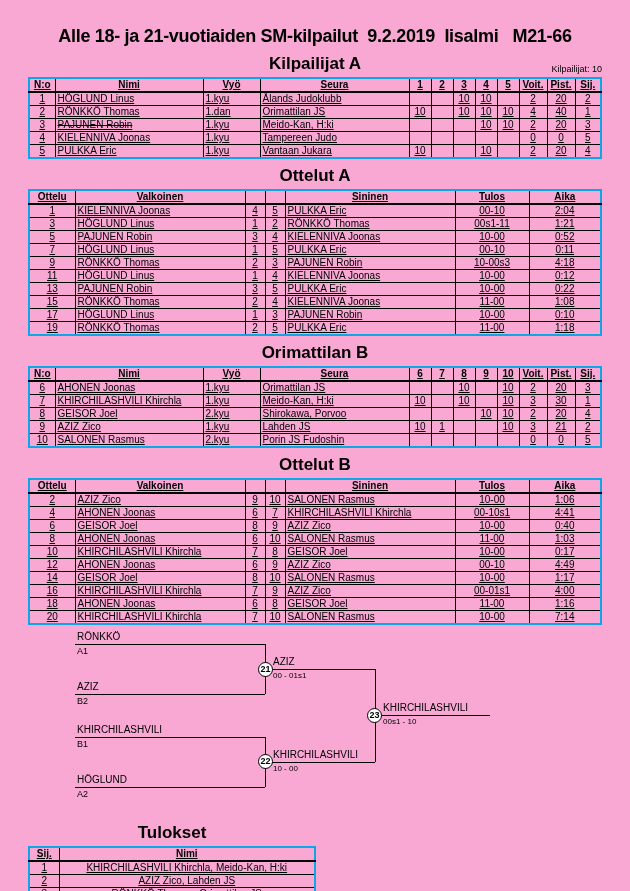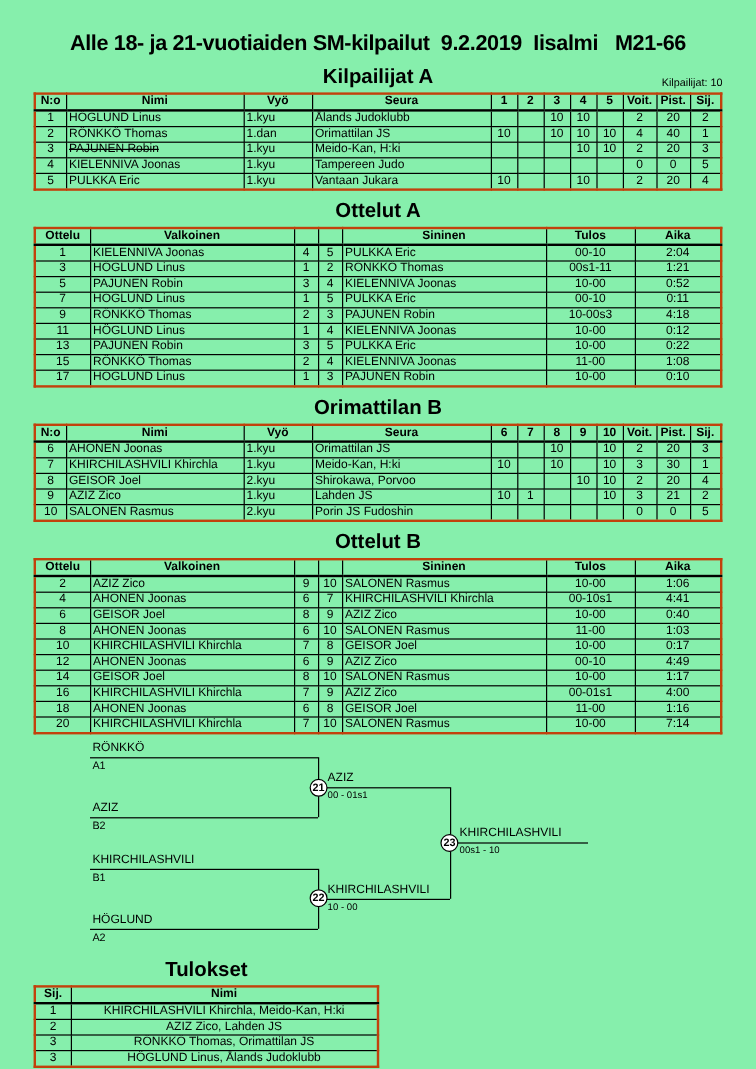--- a/index.html
+++ b/index.html
@@ -5,21 +5,21 @@
   * { box-sizing: border-box; }
   html, body { margin: 0; padding: 0; background: #fff; }
   .page {
     position: relative;
     width: 630px;
     height: 891px;
     padding: 26px 28px 0;
     font-family: "Liberation Sans", sans-serif;
     color: #000;
     overflow: hidden;
-    background: #86efac;
+    background: #f9a8d4;
   }
   .title {
     margin: 0 -24px 0;
     font-size: 18px;
     font-weight: bold;
     text-align: center;
     white-space: pre;
     letter-spacing: -0.3px;
   }
   .note {
@@ -29,23 +29,24 @@
     font-size: 9px;
   }
   .section-title {
     font-size: 17px;
     font-weight: bold;
     text-align: center;
     margin: 7px 0 3px;
   }
   table {
     border-collapse: collapse;
-    border: 2px solid #c2410c;
+    border: 2px solid #0ea5e9;
     width: 574px;
     table-layout: fixed;
+    text-decoration: underline;
   }
   th, td {
     border: 1px solid #000;
     font-size: 10px;
     height: 12px;
     line-height: 12px;
     padding: 0 2px;
     white-space: nowrap;
     overflow: hidden;
   }
@@ -78,21 +79,21 @@
   .b-seed  { position: absolute; font-size: 9px;  line-height: 11px; }
   .b-score { position: absolute; font-size: 8px;  line-height: 10px; }
   .b-hline { position: absolute; height: 0; border-top: 1px solid #000; }
   .b-vline { position: absolute; width: 0;  border-left: 1px solid #000; }
   .b-circle {
     position: absolute; width: 15px; height: 15px;
     border: 1px solid #000; border-radius: 50%; background: #fff;
     font-size: 9px; font-weight: bold; text-align: center; line-height: 13px;
     z-index: 2;
   }
-  .tulokset-title { width: 288px; margin-top: 8px; }
+  .tulokset-title { width: 288px; margin-top: 20px; }
   .empty-box { width: 34px; height: 13px; border: 1px solid #000; margin: 16px 0 0 34px; }
 </style>
 </head>
 <body>
 
 <div class="page">
 
   <div class="title">Alle 18- ja 21-vuotiaiden SM-kilpailut  9.2.2019  Iisalmi   M21-66</div>
   <div class="note">Kilpailijat: 10</div>
 
@@ -276,20 +277,29 @@
         </tr>
         <tr>
           <td>17</td>
           <td>HÖGLUND Linus</td>
           <td>1</td>
           <td>3</td>
           <td>PAJUNEN Robin</td>
           <td>10-00</td>
           <td>0:10</td>
         </tr>
+        <tr>
+          <td>19</td>
+          <td>RÖNKKÖ Thomas</td>
+          <td>2</td>
+          <td>5</td>
+          <td>PULKKA Eric</td>
+          <td>11-00</td>
+          <td>1:18</td>
+        </tr>
       </tbody>
     </table>
 
   <div class="section-title">Orimattilan B</div>
   <table class="roster">
       <thead>
         <tr>
           <th>N:o</th>
           <th>Nimi</th>
           <th>Vyö</th>

